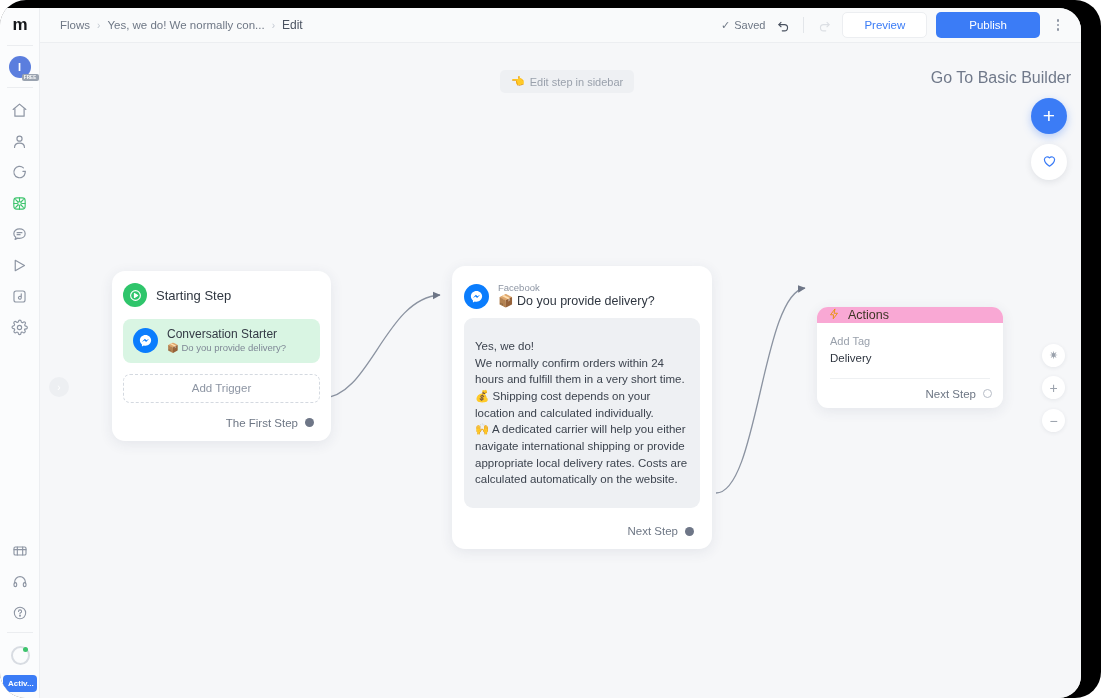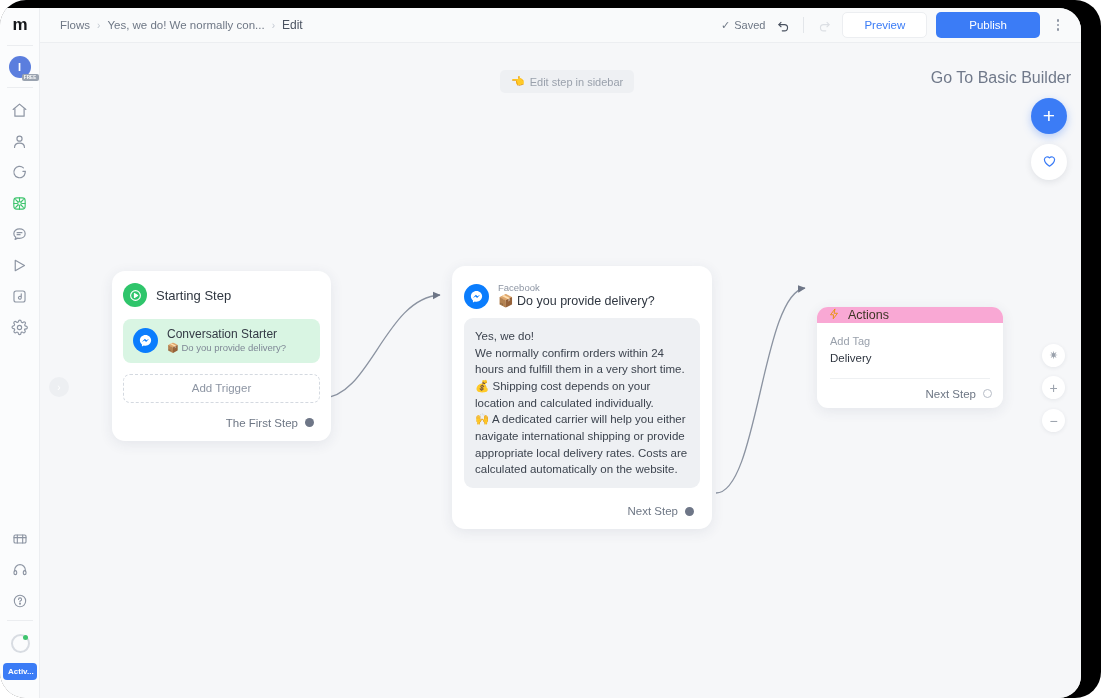--- a/index.html
+++ b/index.html
@@ -62,21 +62,21 @@
   }
   .rail-icon {
     width: 30px; height: 30px; margin: 0 0 1px 0;
     display: flex; align-items: center; justify-content: center;
     color: #8d95a3; cursor: pointer; border-radius: 7px;
   }
   .rail-icon.active { color: #3ec46d; }
   .rail-icon svg { display: block; }
   #rail-top { display: flex; flex-direction: column; align-items: center; margin-top: 4px; }
   #rail-bottom {
-    position: absolute; bottom: 12px; left: 0; width: 40px;
+    position: absolute; bottom: 0; left: 0; width: 40px;
     display: flex; flex-direction: column; align-items: center;
     padding-bottom: 6px;
   }
   #rail-ring {
     width: 19px; height: 19px; border-radius: 50%;
     border: 2px solid #d8dce2; position: relative;
     margin: 10px 0 10px 0;
   }
   #rail-ring::after {
     content: ""; position: absolute; right: 0px; top: -1px;
@@ -233,21 +233,21 @@
   #msg-avatar {
     width: 25px; height: 25px; border-radius: 50%;
     background: #0b7dfd; flex: 0 0 auto;
     display: flex; align-items: center; justify-content: center;
     margin-top: 6px;
   }
   #msg-channel { font-size: 9.5px; color: #8d95a3; }
   #msg-title { font-size: 12.5px; color: #2f3640; line-height: 1.3; }
   #msg-bubble {
     margin-top: 9px; background: #eef0f3;
-    border-radius: 9px; padding: 10px 11px;
+    border-radius: 9px; padding: 20px 11px;
     font-size: 11.5px; color: #3c434e; line-height: 1.45;
   }
   #msg-foot {
     margin-top: 12px; height: 22px;
     display: flex; align-items: center; justify-content: flex-end;
     font-size: 11.5px; color: #6e7785; padding-right: 6px;
   }
 
   #node-actions {
     left: 777px; top: 264px; width: 186px;

